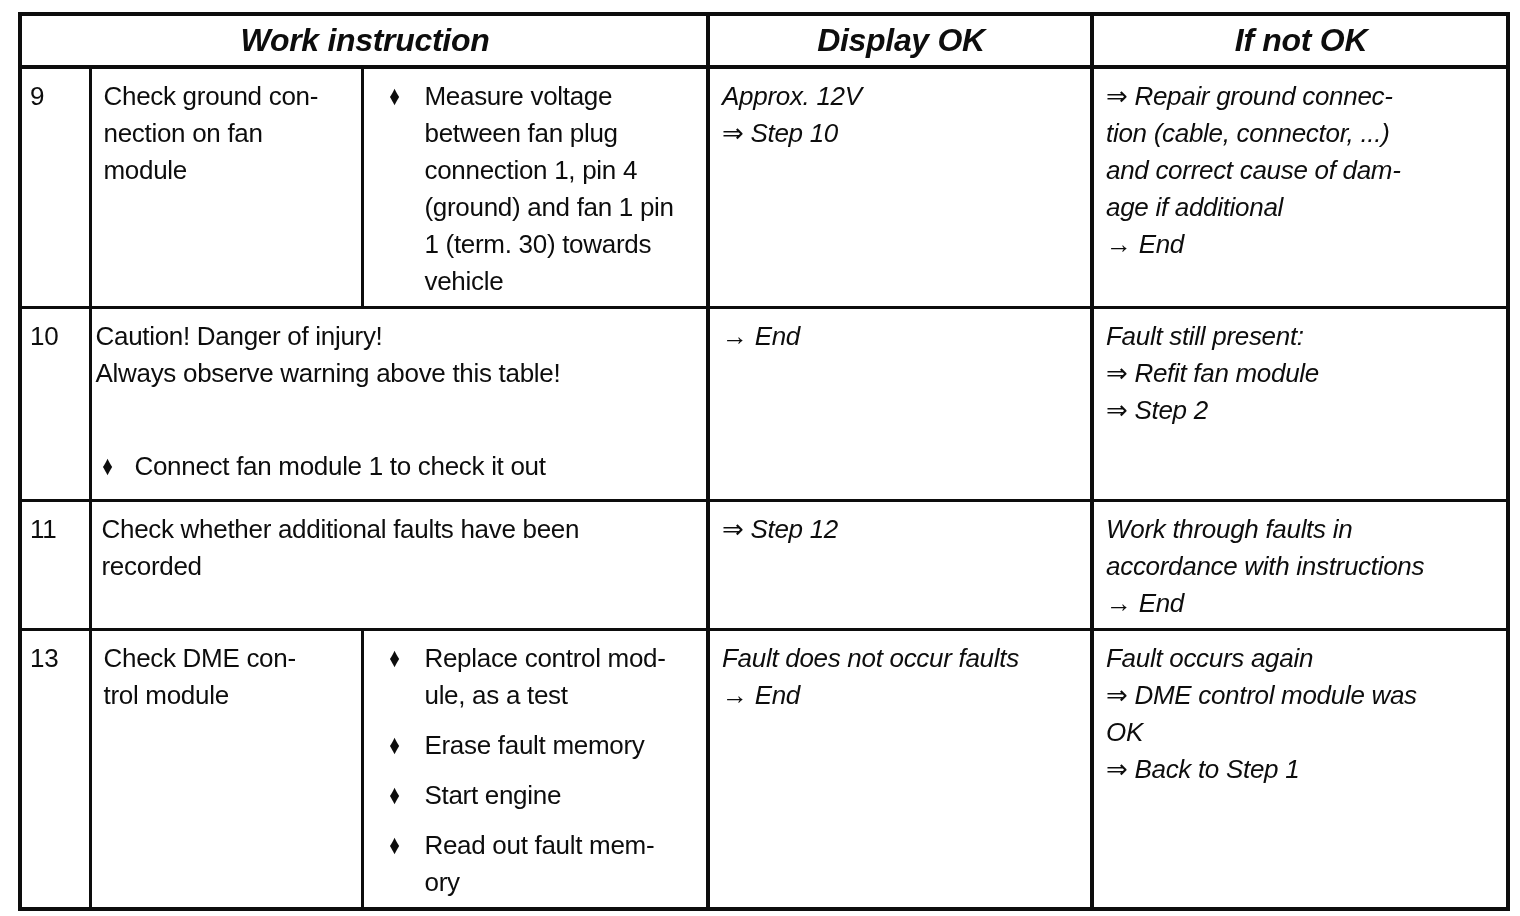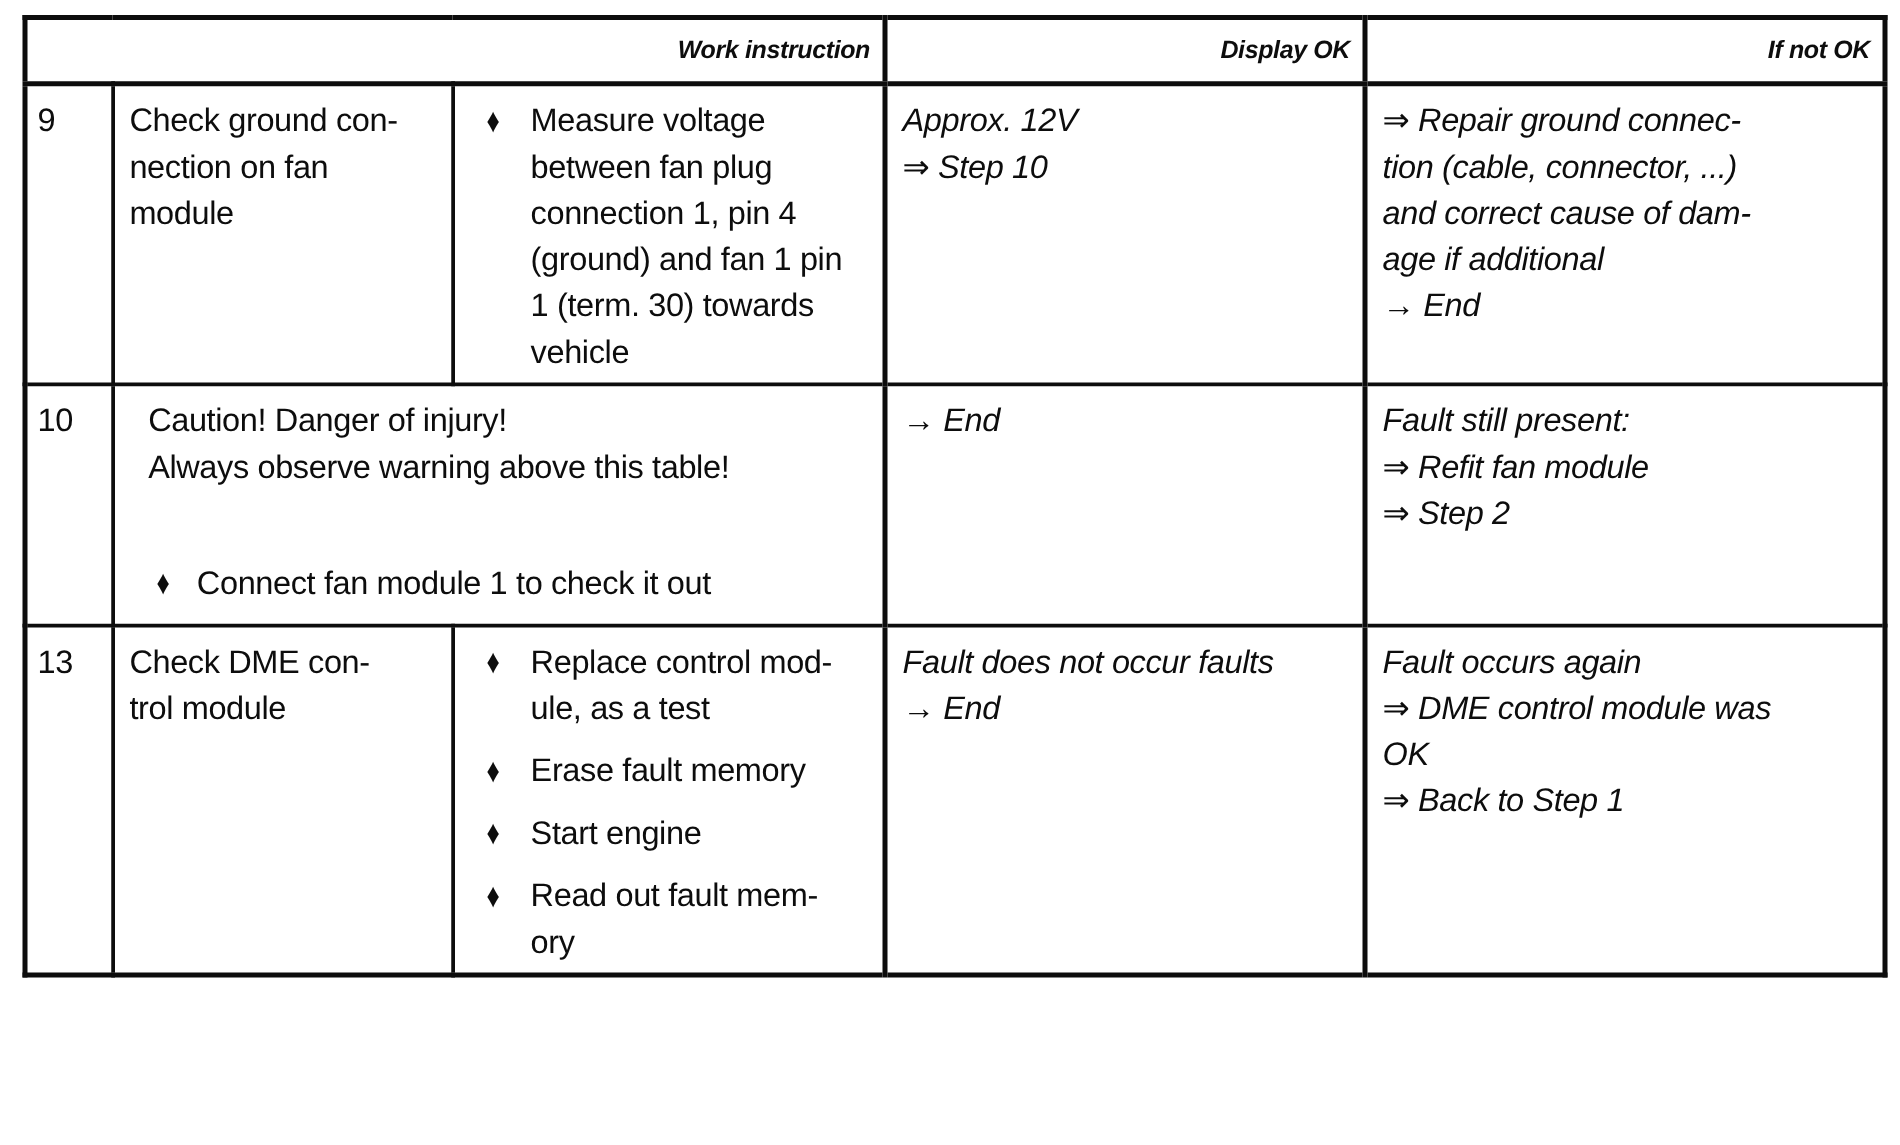--- a/index.html
+++ b/index.html
@@ -24,23 +24,23 @@
   th,td{
     border:3px solid var(--bc);
     vertical-align:top;
     font-size:26px;
     line-height:37px;
     padding:9px 12px 6px 12px;
     overflow:hidden;
   }
   thead th{
     border-bottom:4px solid var(--bc);
-    text-align:right;
+    text-align:center;
     vertical-align:middle;
-    font-size:20px;
+    font-size:32px;
     font-weight:bold;
     font-style:italic;
     padding:6px 10px 6px 12px;
   }
   .b-thick{border-left-width:4px;font-style:italic;}
   .step{padding:9px 8px 0 8px;}
   .pre{white-space:pre-line;}
   .bullet-row{
     display:flex;
     align-items:flex-start;
@@ -106,34 +106,43 @@
 ⇒ Step 10</td>
         <td class="b-thick pre">⇒ Repair ground connec-
 tion (cable, connector, ...)
 and correct cause of dam-
 age if additional
 → End</td>
       </tr>
 
       <tr class="row-10">
         <td class="step">10</td>
-        <td colspan="2" style="padding-left:27px;">
+        <td colspan="2" style="padding-left:4px;">
           <div class="pre">Caution! Danger of injury!
 Always observe warning above this table!</div>
           <div class="bullet-row in-merged gap-top">
             <span class="bullet">♦</span>
             <span class="bullet-text">Connect fan module 1 to check it out</span>
           </div>
         </td>
         <td class="b-thick pre">→ End</td>
         <td class="b-thick pre">Fault still present:
 ⇒ Refit fan module
 ⇒ Step 2</td>
       </tr>
 
+      <tr class="row-11">
+        <td class="step">11</td>
+        <td colspan="2" class="pre" style="padding-left:10px;">Check whether additional faults have been
+recorded</td>
+        <td class="b-thick pre">⇒ Step 12</td>
+        <td class="b-thick pre">Work through faults in
+accordance with instructions
+→ End</td>
+      </tr>
 
       <tr class="row-12">
         <td class="step">13</td>
         <td class="pre">Check DME con-
 trol module</td>
         <td>
           <div class="bullet-row">
             <span class="bullet">♦</span>
             <span class="bullet-text">Replace control mod-
 ule, as a test</span>

